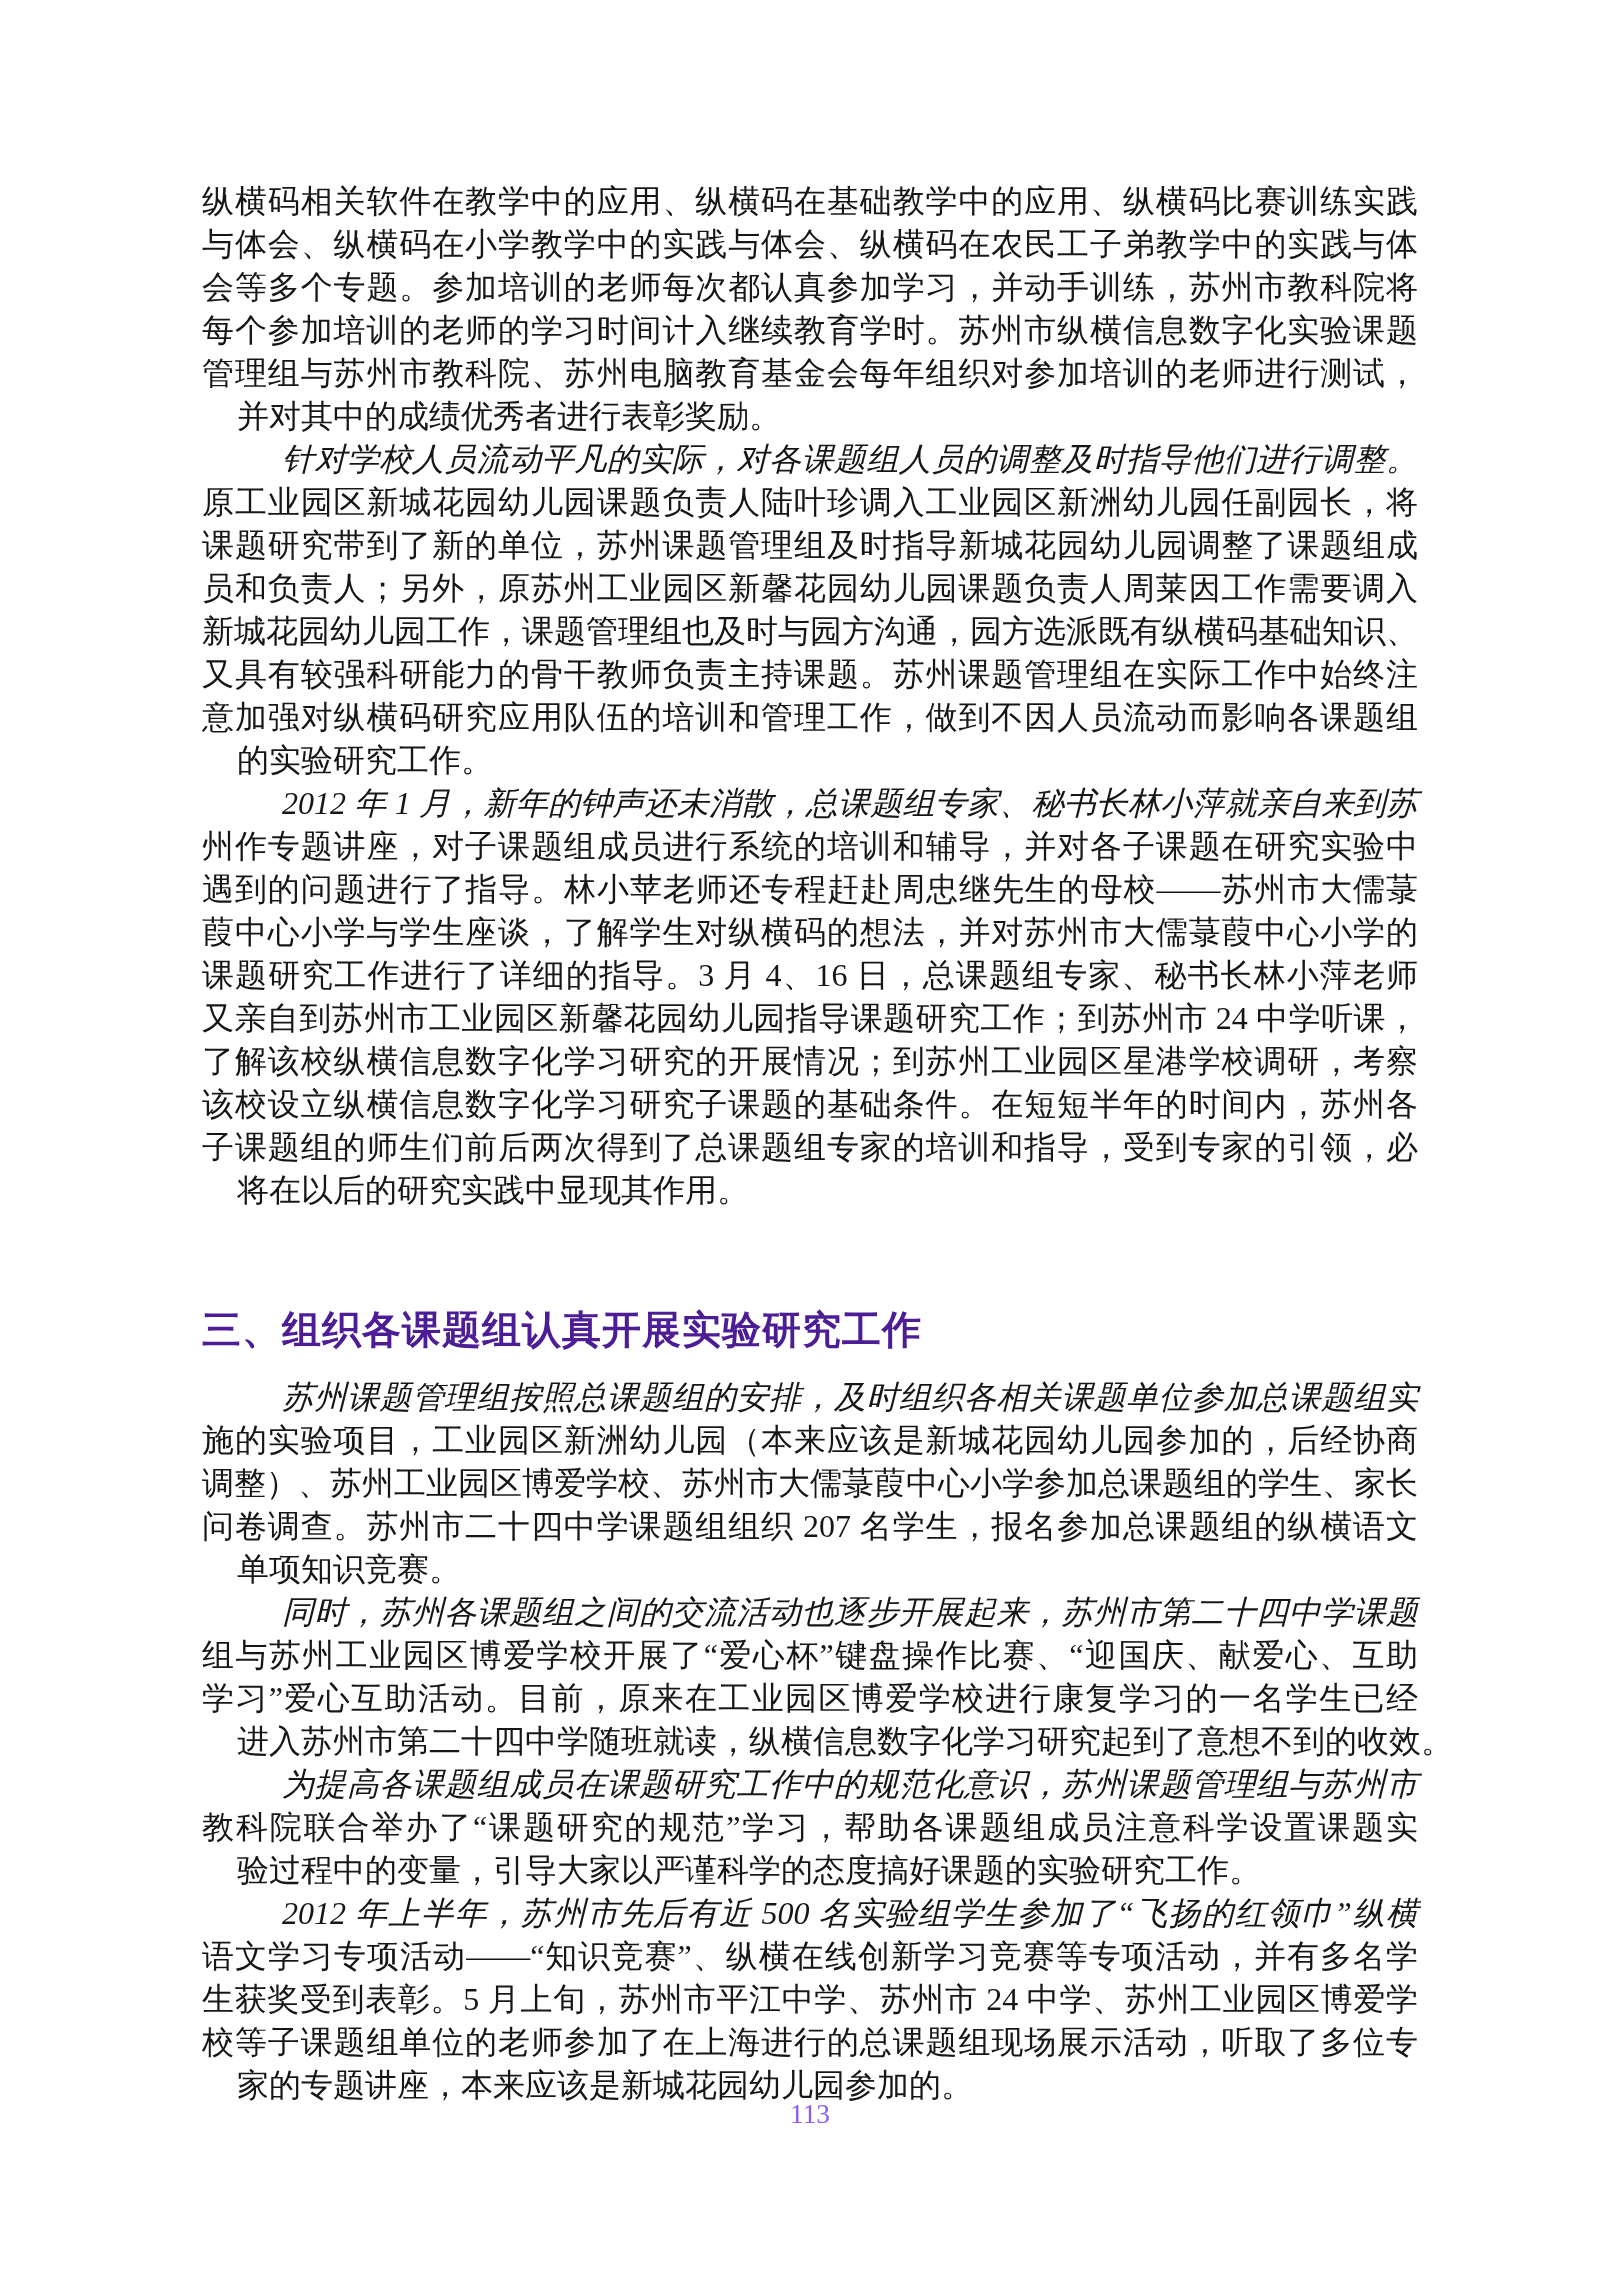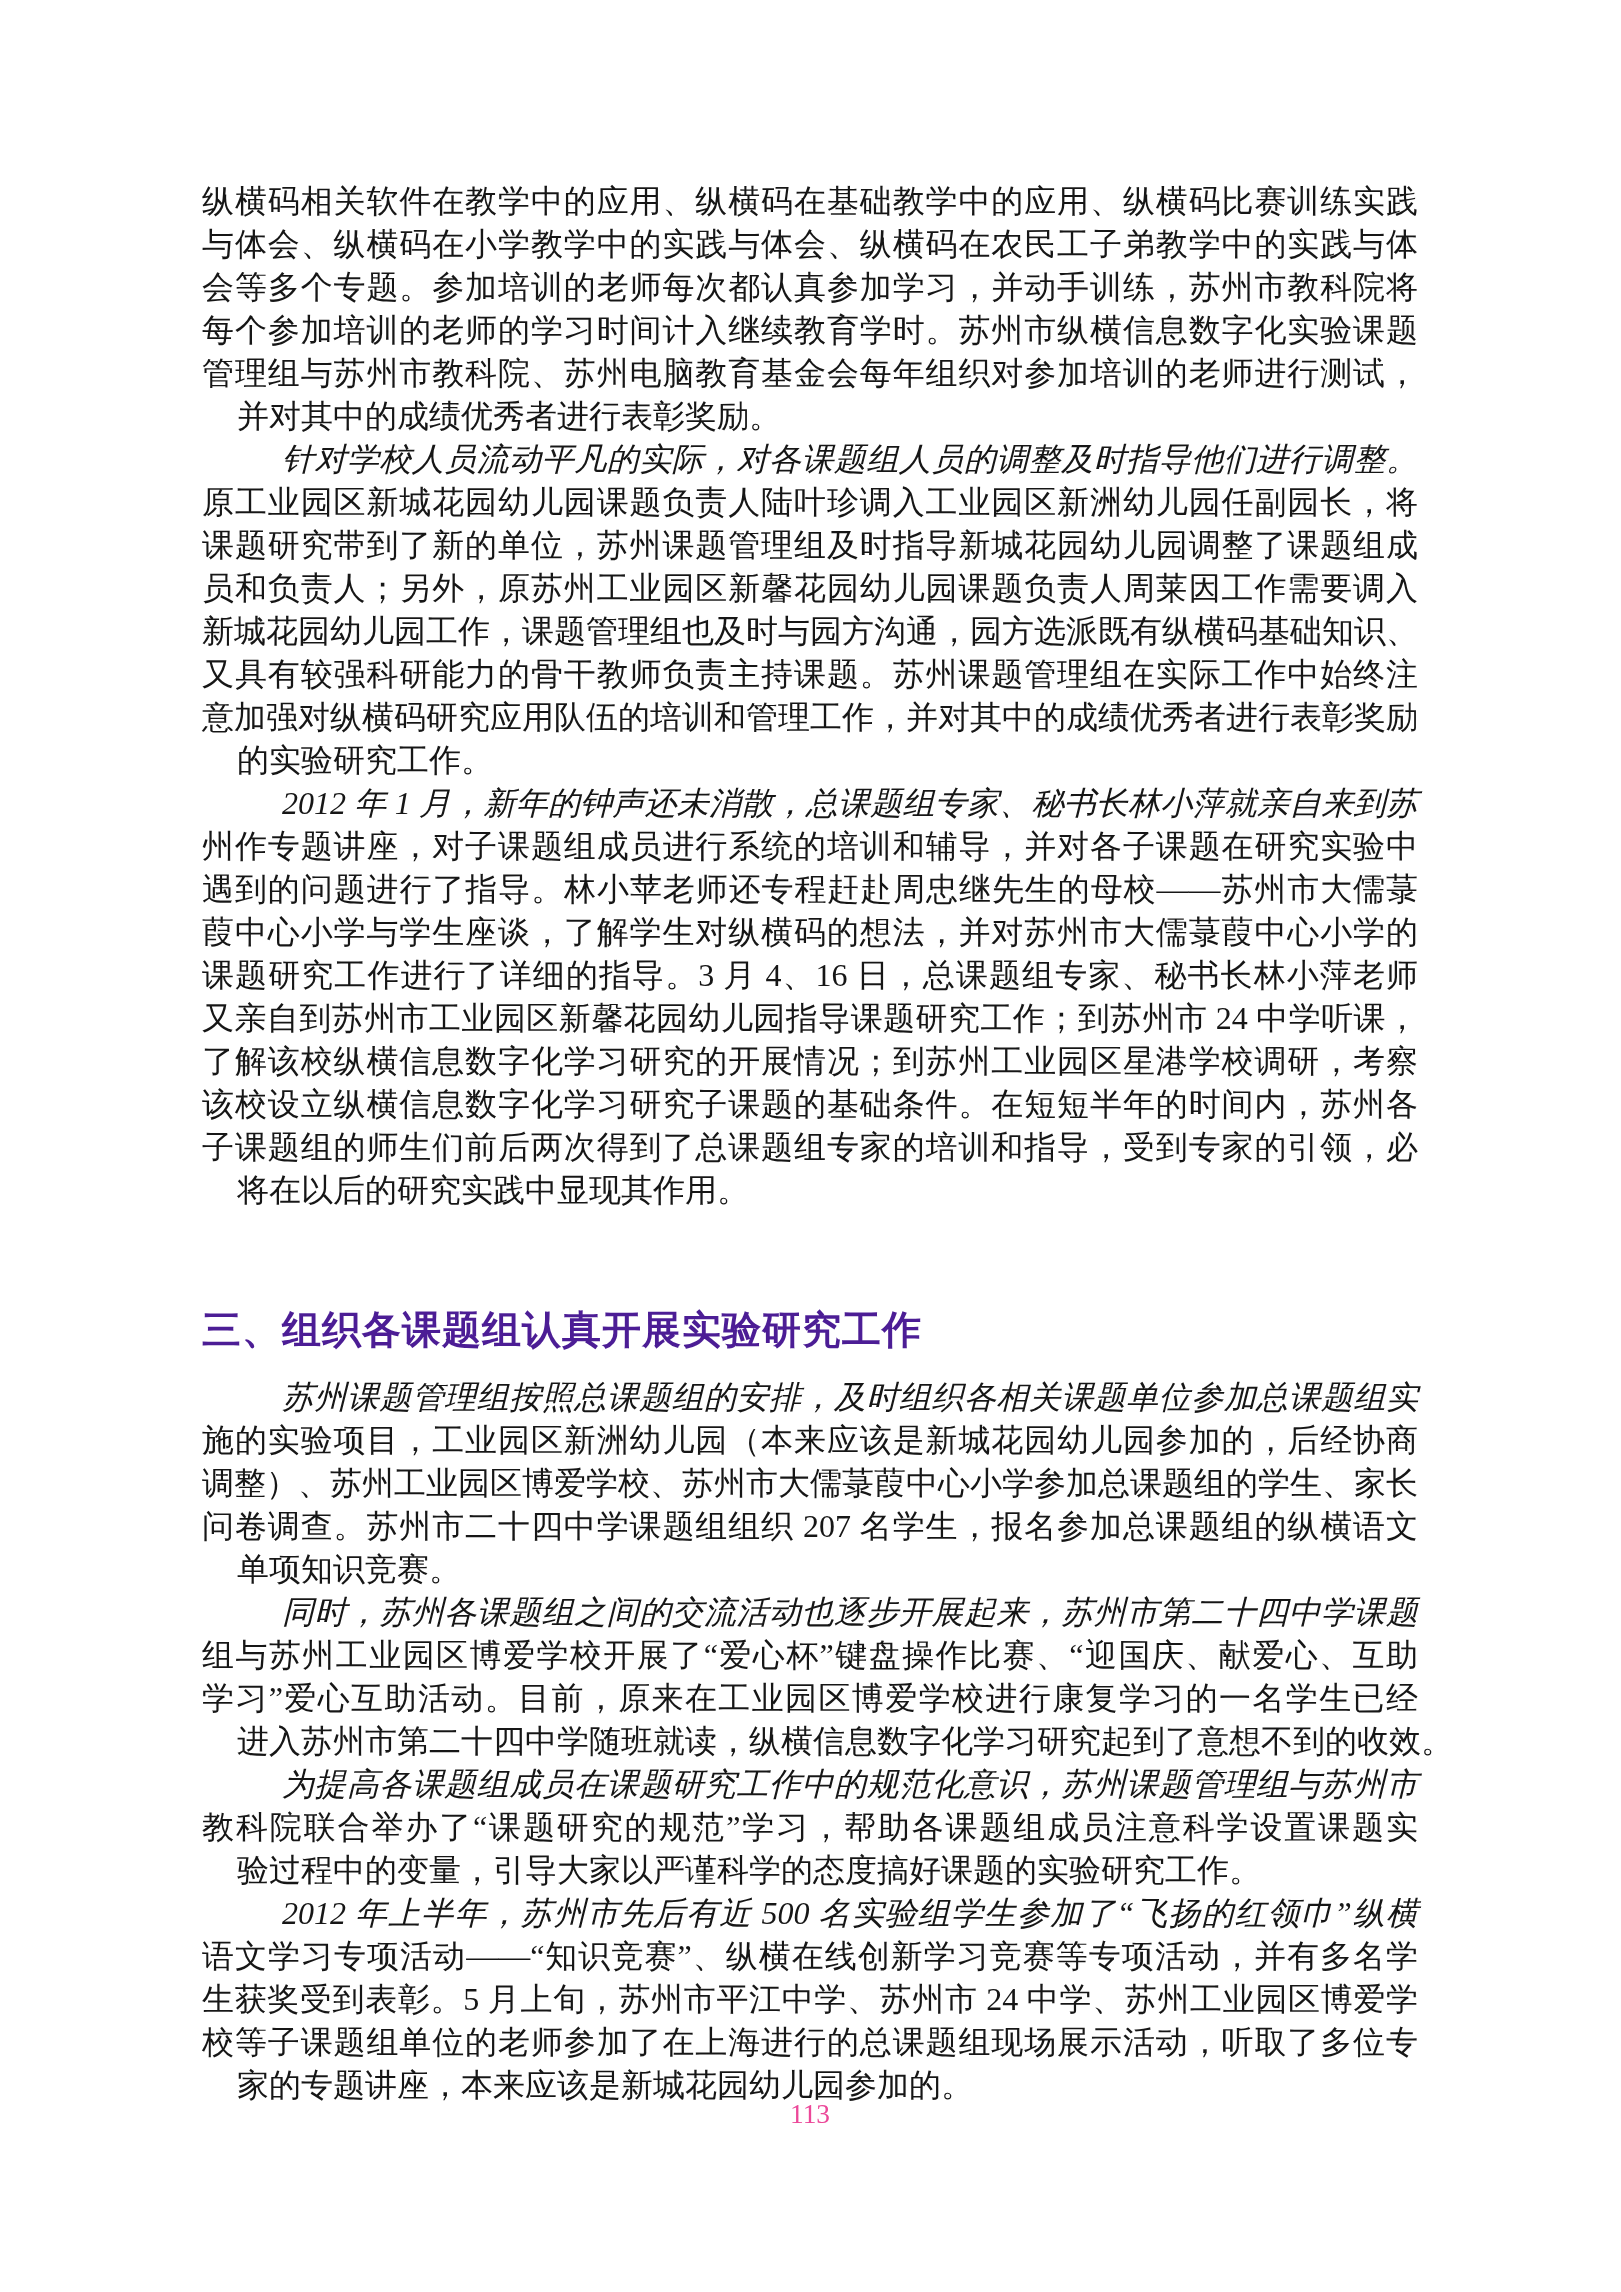--- a/index.html
+++ b/index.html
@@ -48,40 +48,40 @@
     color: #4c1d95;
   }
   .page-number {
     position: absolute;
     left: 202px;
     top: 2098px;
     width: 1216px;
     text-align: center;
     font-size: 27.4px;
     line-height: 33px;
-    color: #ec4899;
+    color: #8b5cf6;
   }
 </style>
 </head>
 <body>
 
 <div class="text-col block-1">
     <div class="line">纵横码相关软件在教学中的应用、纵横码在基础教学中的应用、纵横码比赛训练实践</div>
     <div class="line">与体会、纵横码在小学教学中的实践与体会、纵横码在农民工子弟教学中的实践与体</div>
     <div class="line">会等多个专题。参加培训的老师每次都认真参加学习，并动手训练，苏州市教科院将</div>
     <div class="line">每个参加培训的老师的学习时间计入继续教育学时。苏州市纵横信息数字化实验课题</div>
     <div class="line">管理组与苏州市教科院、苏州电脑教育基金会每年组织对参加培训的老师进行测试，</div>
     <div class="line last">并对其中的成绩优秀者进行表彰奖励。</div>
     <div class="line indent">针对学校人员流动平凡的实际，对各课题组人员的调整及时指导他们进行调整。</div>
     <div class="line">原工业园区新城花园幼儿园课题负责人陆叶珍调入工业园区新洲幼儿园任副园长，将</div>
     <div class="line">课题研究带到了新的单位，苏州课题管理组及时指导新城花园幼儿园调整了课题组成</div>
     <div class="line">员和负责人；另外，原苏州工业园区新馨花园幼儿园课题负责人周莱因工作需要调入</div>
     <div class="line">新城花园幼儿园工作，课题管理组也及时与园方沟通，园方选派既有纵横码基础知识、</div>
     <div class="line">又具有较强科研能力的骨干教师负责主持课题。苏州课题管理组在实际工作中始终注</div>
-    <div class="line">意加强对纵横码研究应用队伍的培训和管理工作，并对其中的成绩优秀者进行表彰奖励</div>
+    <div class="line">意加强对纵横码研究应用队伍的培训和管理工作，做到不因人员流动而影响各课题组</div>
     <div class="line last">的实验研究工作。</div>
     <div class="line indent">2012 年 1 月，新年的钟声还未消散，总课题组专家、秘书长林小萍就亲自来到苏</div>
     <div class="line">州作专题讲座，对子课题组成员进行系统的培训和辅导，并对各子课题在研究实验中</div>
     <div class="line">遇到的问题进行了指导。林小苹老师还专程赶赴周忠继先生的母校——苏州市大儒菉</div>
     <div class="line">葭中心小学与学生座谈，了解学生对纵横码的想法，并对苏州市大儒菉葭中心小学的</div>
     <div class="line">课题研究工作进行了详细的指导。3 月 4、16 日，总课题组专家、秘书长林小萍老师</div>
     <div class="line">又亲自到苏州市工业园区新馨花园幼儿园指导课题研究工作；到苏州市 24 中学听课，</div>
     <div class="line">了解该校纵横信息数字化学习研究的开展情况；到苏州工业园区星港学校调研，考察</div>
     <div class="line">该校设立纵横信息数字化学习研究子课题的基础条件。在短短半年的时间内，苏州各</div>
     <div class="line">子课题组的师生们前后两次得到了总课题组专家的培训和指导，受到专家的引领，必</div>

